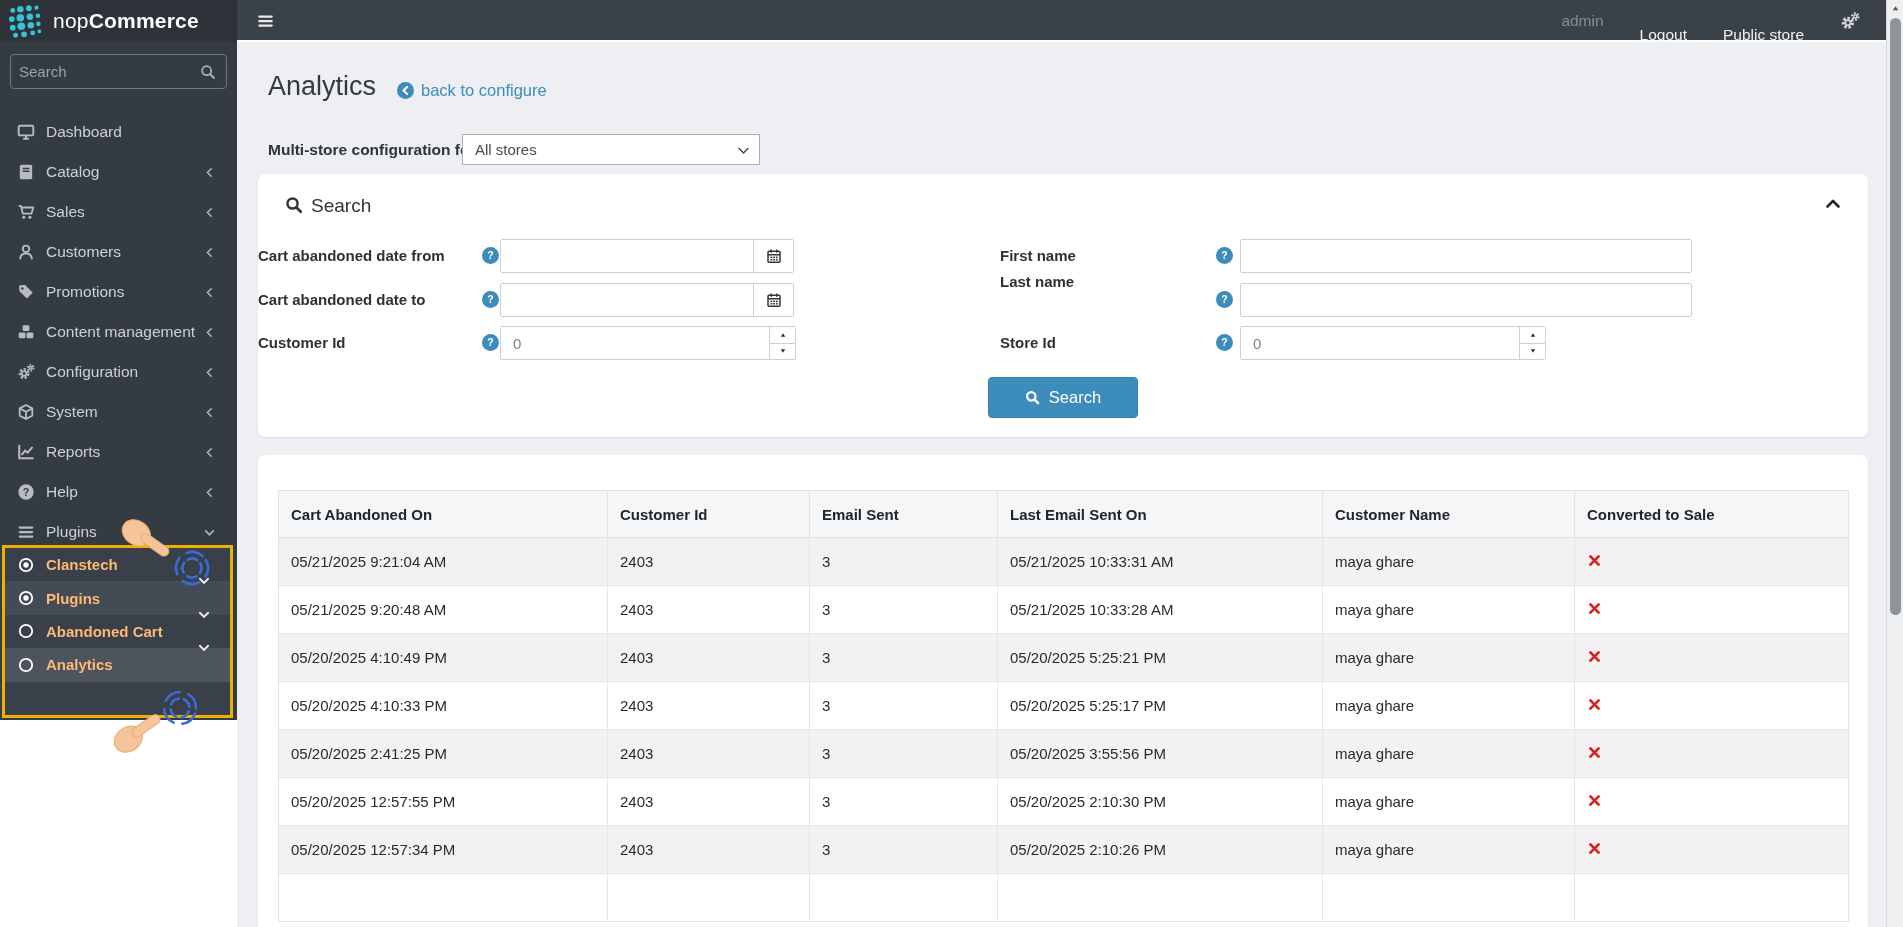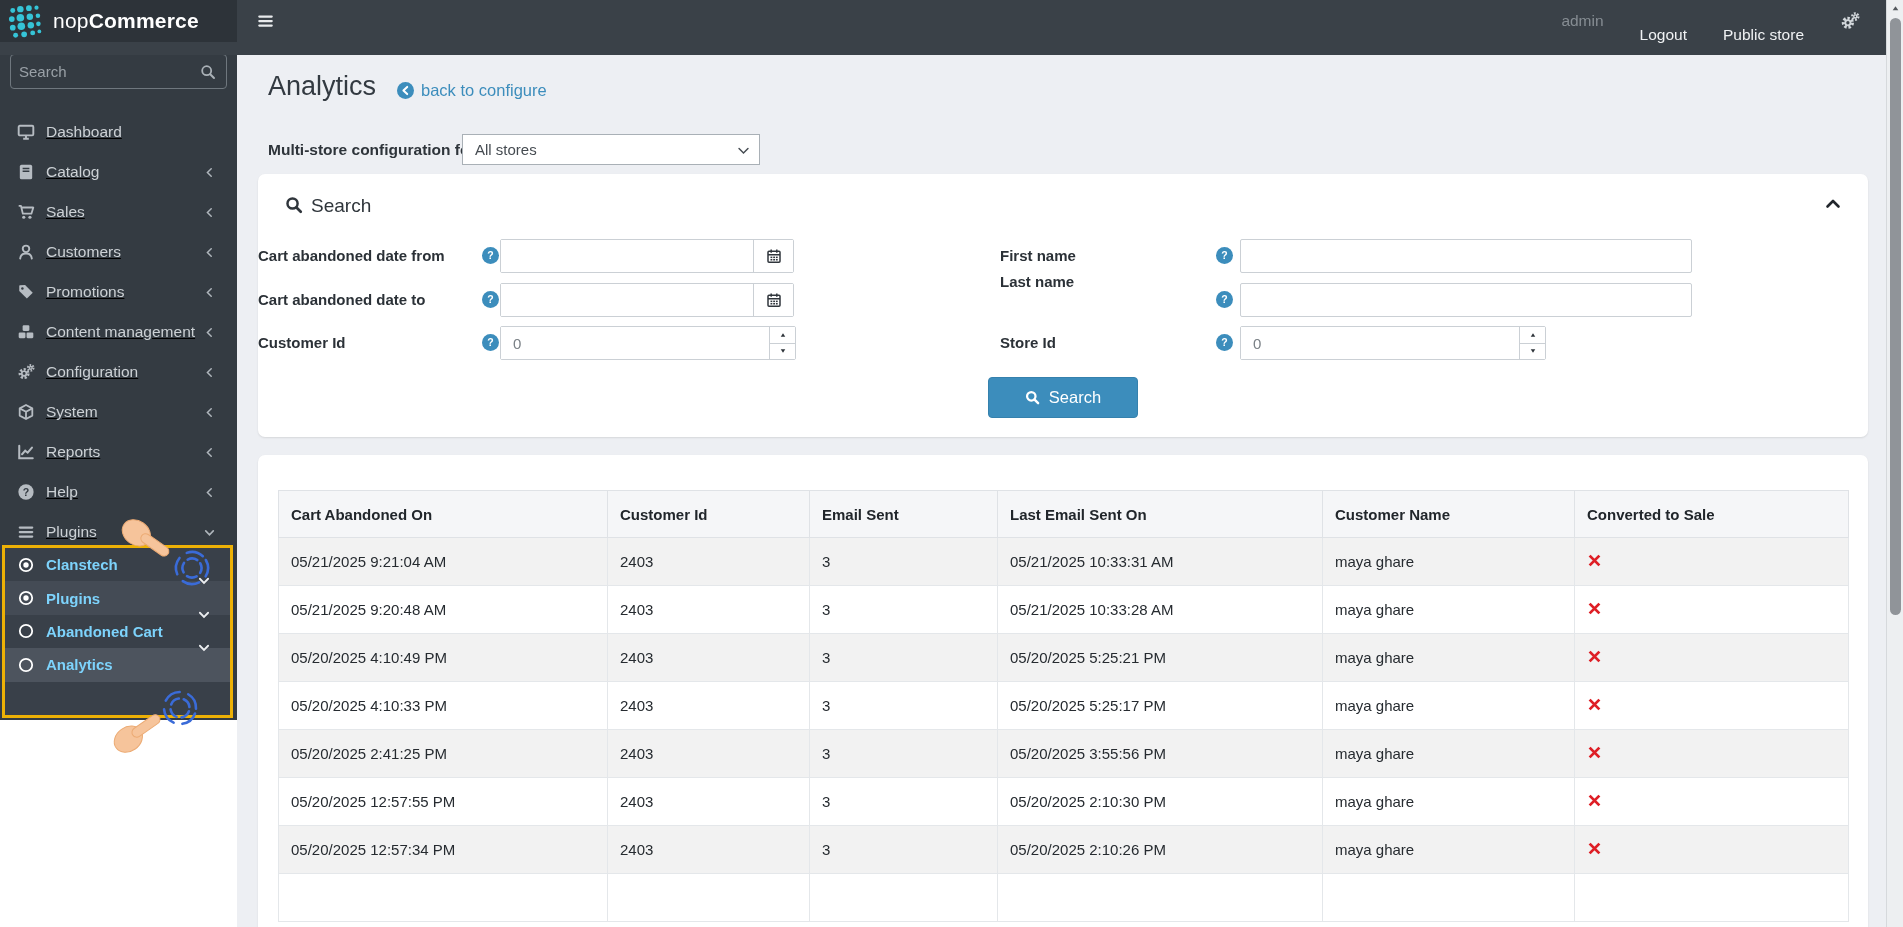--- a/index.html
+++ b/index.html
@@ -6,44 +6,44 @@
   html,body { margin:0; padding:0; }
   body {
     width:1903px; height:927px; position:relative; overflow:hidden;
     background:#ffffff; font-family:"Liberation Sans","DejaVu Sans",sans-serif;
     -webkit-font-smoothing:antialiased;
   }
   .ic { display:inline-flex; }
   .ic svg { display:block; }
 
   
-  .topbar { position:absolute; left:0; top:0; width:1903px; height:55px; background:#3a4148; z-index:10; }
+  .topbar { position:absolute; left:0; top:0; width:1903px; height:40px; background:#3a4148; z-index:10; }
   .logo-area { position:absolute; left:0; top:0; width:237px; height:42px; background:#2d3339; display:flex; align-items:center; padding-left:8px; }
   .brand-text { color:#fff; font-size:21px; margin-left:7px; letter-spacing:.2px; white-space:nowrap; }
   .brand-text b { font-weight:bold; }
   .burger { position:absolute; left:256px; top:12px; width:19px; height:18px; color:#e8eaec; cursor:pointer; }
   .top-links { position:absolute; right:43px; top:0; height:42px; display:flex; align-items:center; gap:36px; }
   .top-links .muted { color:#868d93; font-size:15.5px; }
   .top-links a { color:#f0f2f4; font-size:15.5px; text-decoration:none; cursor:pointer;margin-top:28px; }
   .top-gear { color:#d3d8dc; width:20px; height:20px; cursor:pointer; }
 
   
   .sidebar { position:absolute; left:0; top:42px; width:237px; height:678px; background:#343b42; z-index:5; }
   .side-search { position:absolute; left:10px; top:12px; width:217px; height:35px; border:1px solid #6f777e; border-radius:4px; display:flex; align-items:center; }
   .side-search input { flex:1; min-width:0; background:transparent; border:0; outline:none; color:#dfe3e6; font-size:15px; padding:0 8px; font-family:inherit; }
   .side-search input::placeholder { color:#9aa1a7; }
   .side-search .ic { color:#aab1b7; margin-right:10px; width:16px; height:16px; }
 
-  .menu { position:absolute; left:0; top:70px; width:237px;text-decoration:underline; }
+  .menu { position:absolute; left:0; top:70px; width:237px; }
   .menu-item { height:40px; display:flex; align-items:center; padding-left:17px; color:#ccd1d5; font-size:15.5px; position:relative; cursor:pointer; }
   .menu-item .mi-icon { width:18px; height:18px; margin-right:11px; color:#b6bcc2; flex:none; }
   .menu-item .mi-chev { position:absolute; right:22px; top:15px; width:11px; height:11px; color:#aeb5bb; }
 
   .plugin-box { position:absolute; left:2px; top:503px; width:231px; height:173px; border:3px solid #edb106; background:#394049; z-index:6; }
-  .pi-row { height:33.4px; display:flex; align-items:center; padding-left:13px; color:#7dd3fc; font-weight:bold; font-size:15px; position:relative; cursor:pointer; }
+  .pi-row { height:33.4px; display:flex; align-items:center; padding-left:13px; color:#fdba74; font-weight:bold; font-size:15px; position:relative; cursor:pointer; }
   .pi-row:nth-child(1) { background:#394049; }
   .pi-row:nth-child(2) { background:#444b55; }
   .pi-row:nth-child(3) { background:#394049; }
   .pi-row:nth-child(4) { background:#4d545e; }
   .pi-row:nth-child(5) { background:#444b55; }
   .pi-row.disabled { color:#99a0a7; }
   .pi-row.disabled .pi-icon { color:#8f969d; }
   .pi-row .pi-icon { width:16px; height:16px; margin-right:12px; color:#fff; flex:none; }
   .pi-row .pi-chev { position:absolute; right:20px; bottom:-6px; width:12px; height:12px; color:#eceef0; z-index:3; }
 

